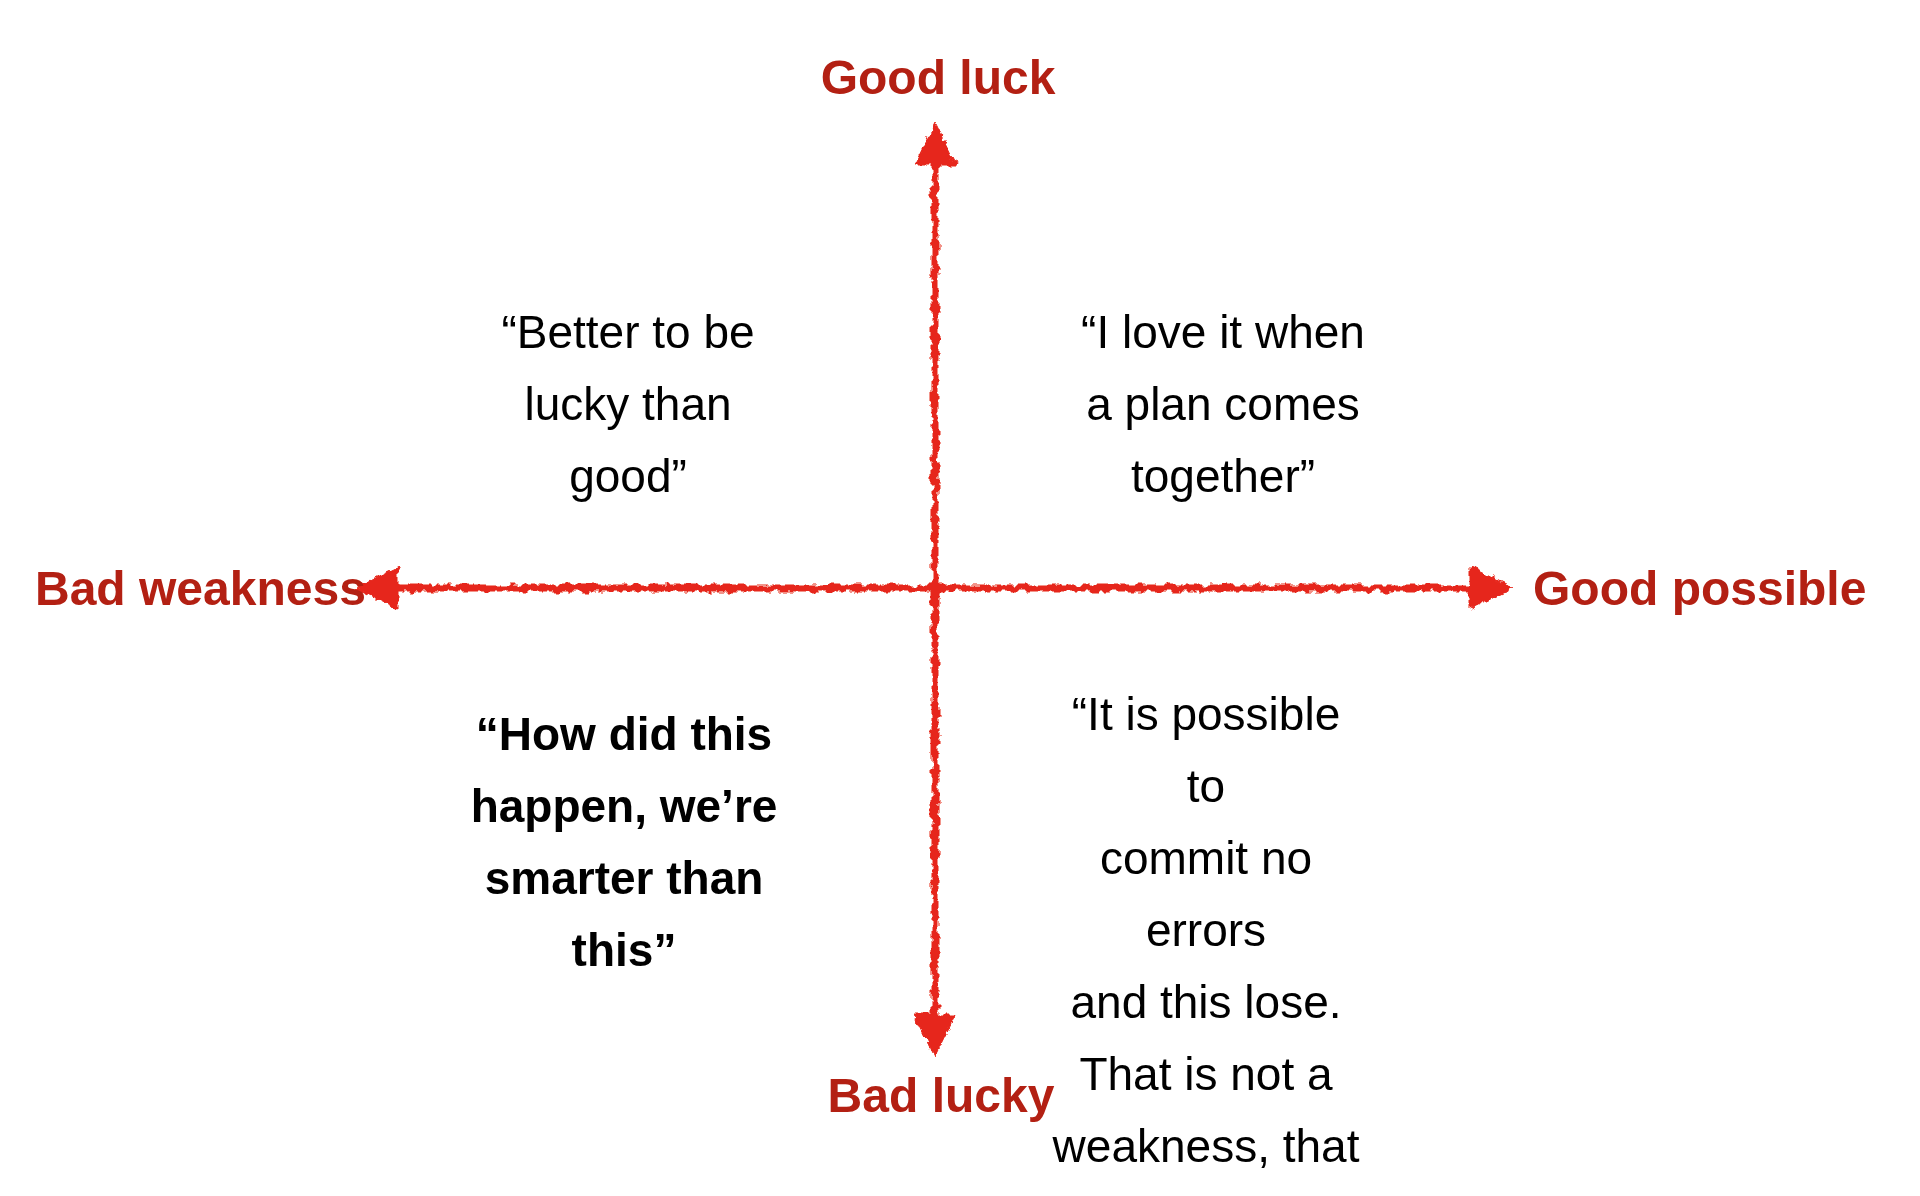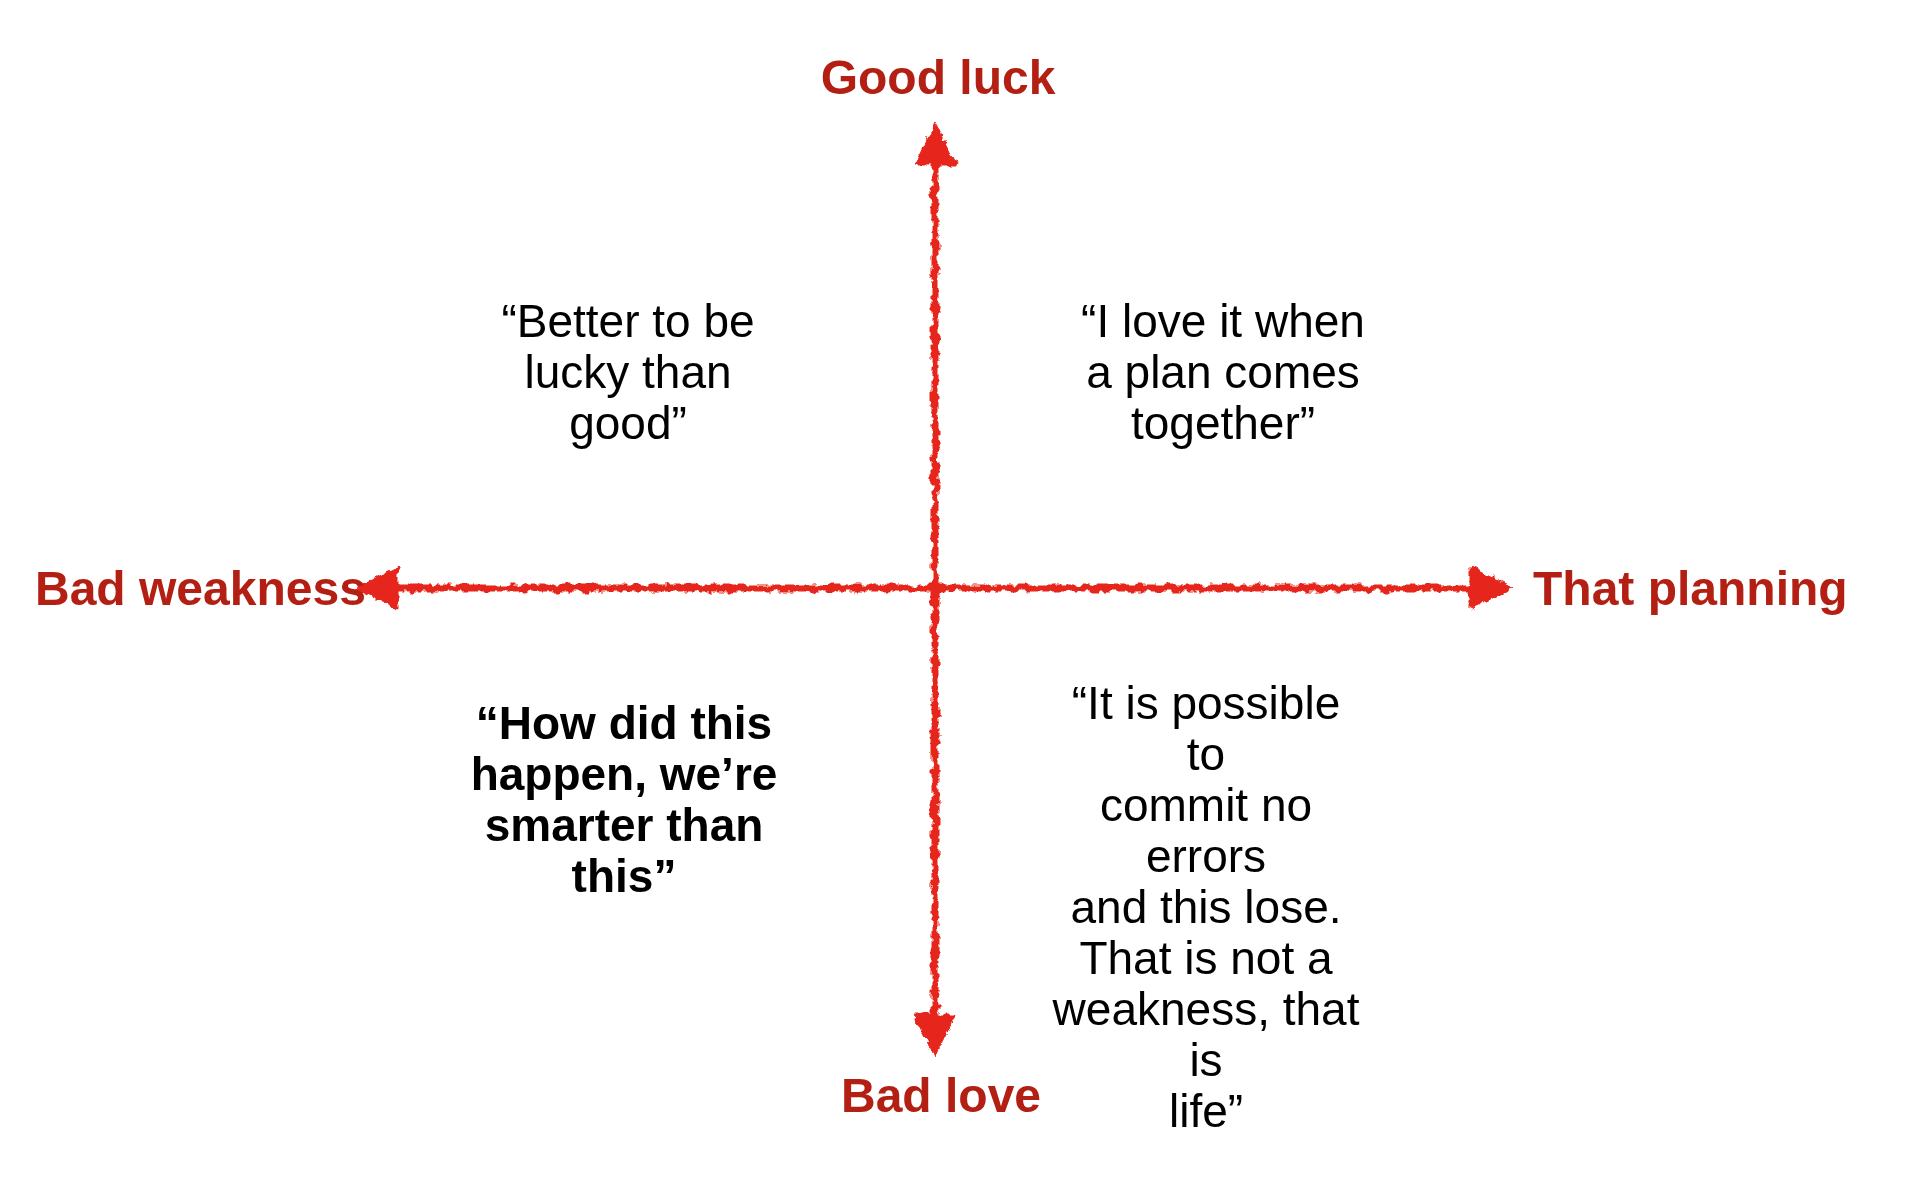--- a/index.html
+++ b/index.html
@@ -30,21 +30,21 @@
     font-weight: bold;
     font-size: 48px;
     line-height: 55px;
     color: var(--axis-label-color);
     white-space: nowrap;
   }
   .axis-label.center-h { transform: translateX(-50%); }
   .quote {
     position: absolute;
     font-size: 46px;
-    line-height: 51px;
+    line-height: 72px;
     color: var(--quote-color);
     text-align: center;
     white-space: pre-line;
     transform: translateX(-50%);
   }
 </style>
 </head>
 <body>
 
 <div class="canvas">
@@ -64,25 +64,25 @@
 
       <path d="M935,122 L914,165 L956,165 Z"></path>
       <path d="M935,1057 L914,1014 L956,1014 Z"></path>
       <path d="M355,588 L398,567 L398,609 Z"></path>
       <path d="M1513,588 L1470,567 L1470,609 Z"></path>
     </g>
   </svg>
 
   <div class="axis-label center-h" style="left: 938px; top: 50px;">Good luck</div>
 
-  <div class="axis-label center-h" style="left: 941px; top: 1068px;">Bad love</div>
+  <div class="axis-label center-h" style="left: 941px; top: 1068px;">Bad lucky</div>
 
   <div class="axis-label" style="left: 35px; top: 561px;">Bad weakness</div>
 
-  <div class="axis-label" style="left: 1533px; top: 561px;">That planning</div>
+  <div class="axis-label" style="left: 1533px; top: 561px;">Good possible</div>
 
   <div class="quote" style="left: 628px; top: 296px;">“Better to be
 lucky than
 good”</div>
 
   <div class="quote" style="left: 1207px; top: 296px; margin-left: 16px;">“I love it when
 a plan comes
 together”</div>
 
   <div class="quote" style="left: 624px; top: 698px; font-weight: bold;">“How did this

